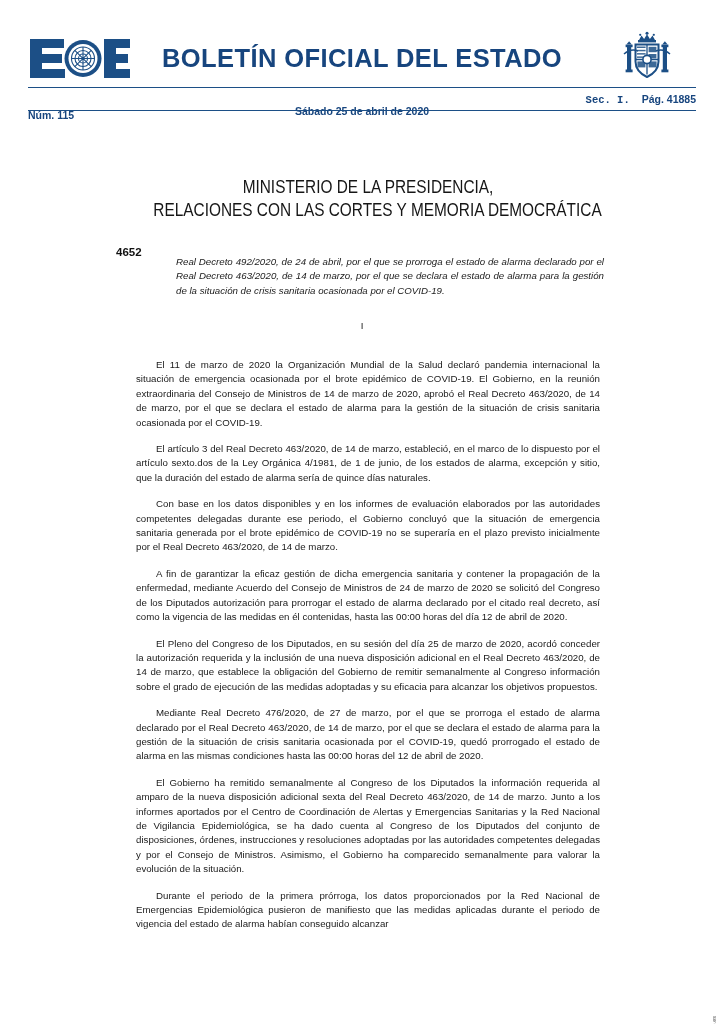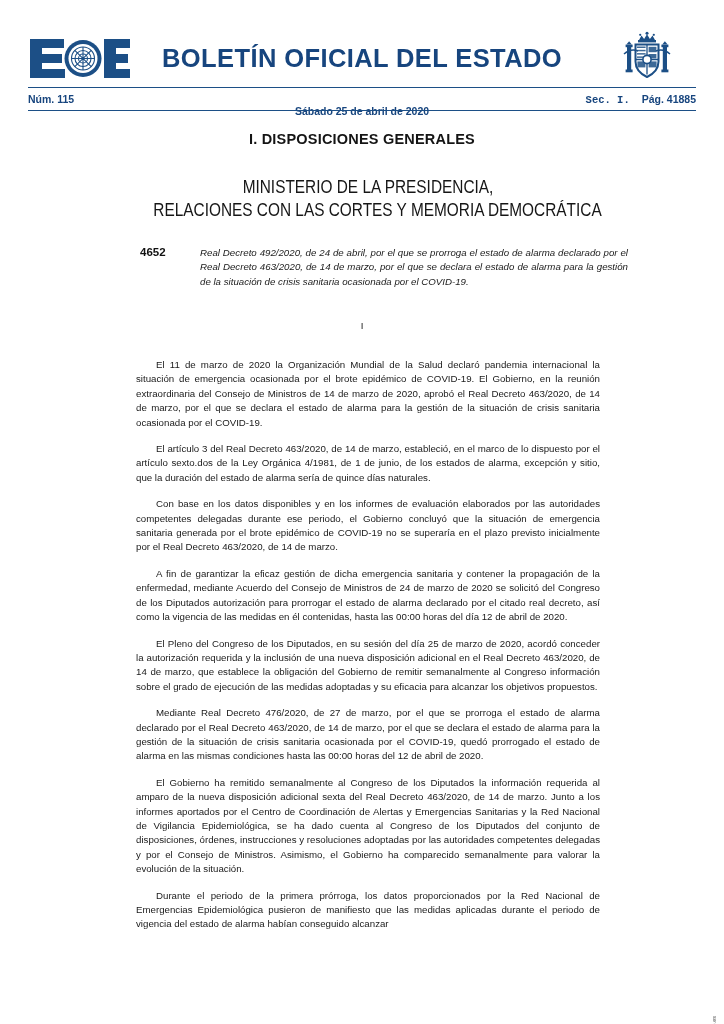--- a/index.html
+++ b/index.html
@@ -78,21 +78,21 @@
     top: 90px;
     width: 668px;
     height: 19px;
     font-size: 10.5px;
     font-weight: bold;
     color: #17457e;
   }
   .meta-num {
     position: absolute;
     left: 0;
-    top: 3px;
+    top: 19px;
   }
   .meta-date {
     position: absolute;
     left: 0;
     top: 3px;
     width: 668px;
     text-align: center;
     margin-top: 12px;
   }
   .meta-right {
@@ -128,41 +128,42 @@
     font-family: "Liberation Sans Narrow", "Liberation Sans", sans-serif;
     transform: scaleX(0.88);
     transform-origin: center top;
     white-space: nowrap;
   }
   .ministry-line { display: block; }
 
   
   .entry {
     position: absolute;
-    left: 140px;
+    left: 116px;
     top: 246px;
     width: 488px;
   }
   .entry-number {
     position: absolute;
     left: 0;
     top: 0;
     width: 52px;
     font-size: 11.5px;
     font-weight: bold;
     color: #111;
   }
   .entry-summary {
     margin-left: 60px;
     font-size: 9.7px;
     line-height: 14.4px;
     font-style: italic;
     text-align: justify;
     text-justify: inter-word;
     color: #1a1a1a;
+    margin-top: 9px;
   }
 
   .roman-mark {
     position: absolute;
     left: 0;
     top: 320px;
     width: 724px;
     text-align: center;
     font-size: 9.7px;
     color: #1a1a1a;
@@ -278,21 +279,20 @@
   <div class="metabar">
     <div class="meta-num">Núm. 115</div>
     <div class="meta-date">Sábado 25 de abril de 2020</div>
     <div class="meta-right">
       <span class="meta-sec">Sec. I.</span><span>Pág. 41885</span>
     </div>
   </div>
 
   <div class="rule rule-bottom"></div>
 
-  <div class="section-title">I. DISPOSICIONES GENERALES</div>
 
   <div class="ministry">
     <span class="ministry-line">MINISTERIO DE LA PRESIDENCIA,</span>
     <span class="ministry-line">RELACIONES CON LAS CORTES Y MEMORIA DEMOCRÁTICA</span>
   </div>
 
   <div class="entry">
     <div class="entry-number">4652</div>
     <div class="entry-summary">Real Decreto 492/2020, de 24 de abril, por el que se prorroga el estado de alarma declarado por el Real Decreto 463/2020, de 14 de marzo, por el que se declara el estado de alarma para la gestión de la situación de crisis sanitaria ocasionada por el COVID-19.</div>
   </div>

